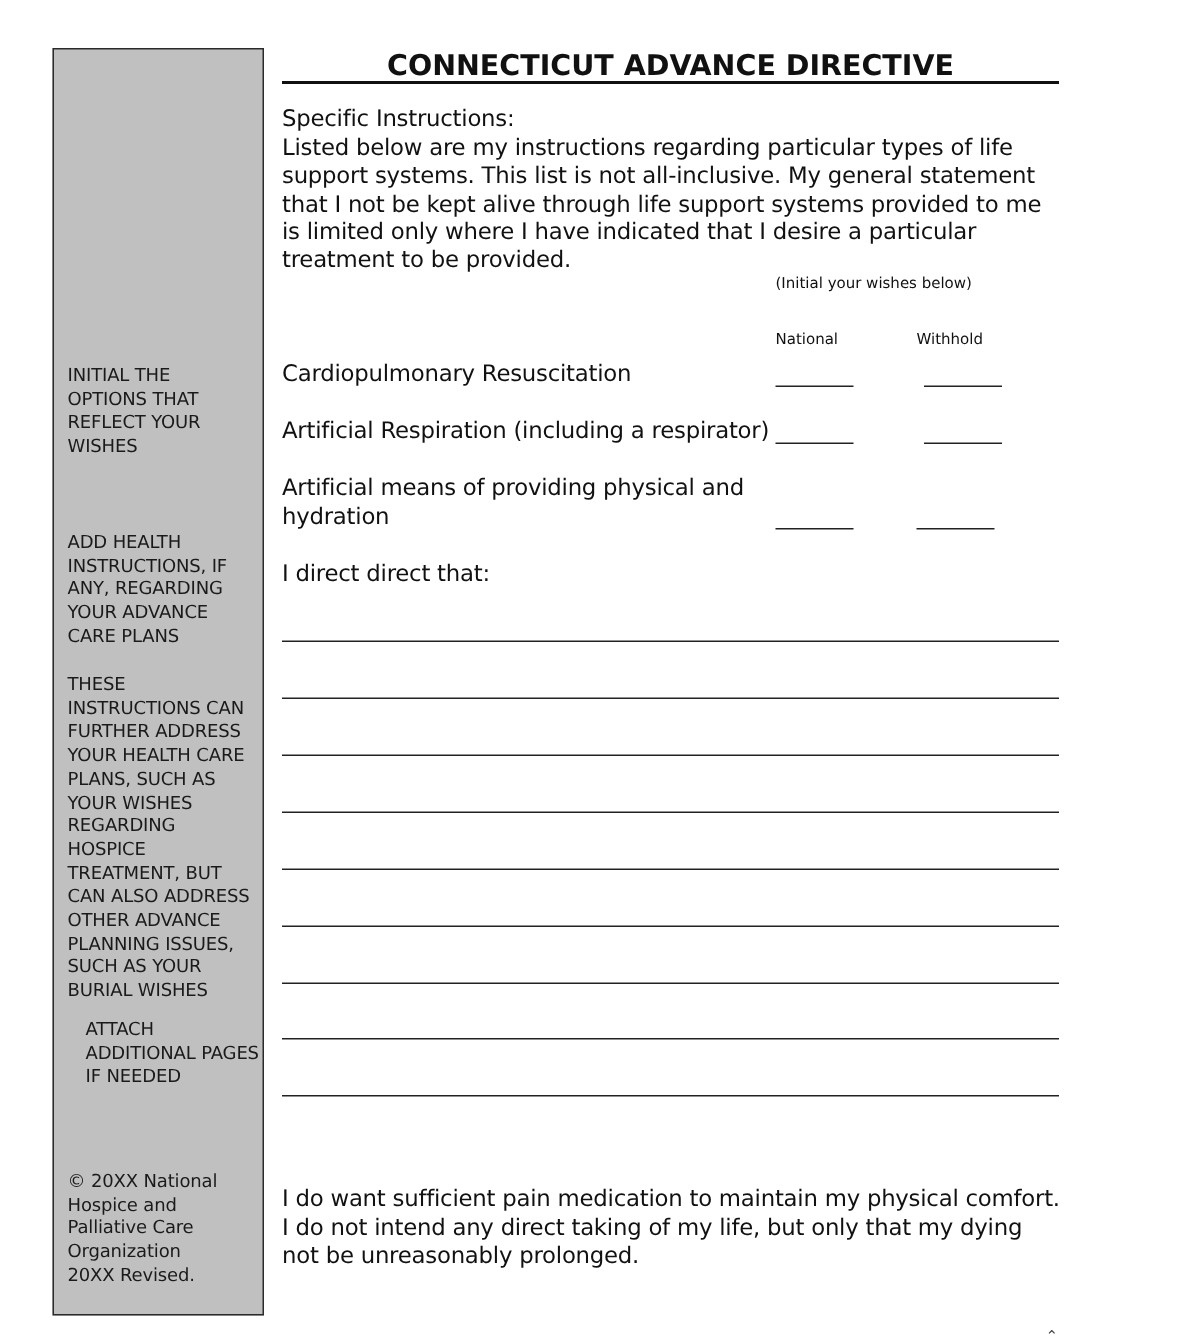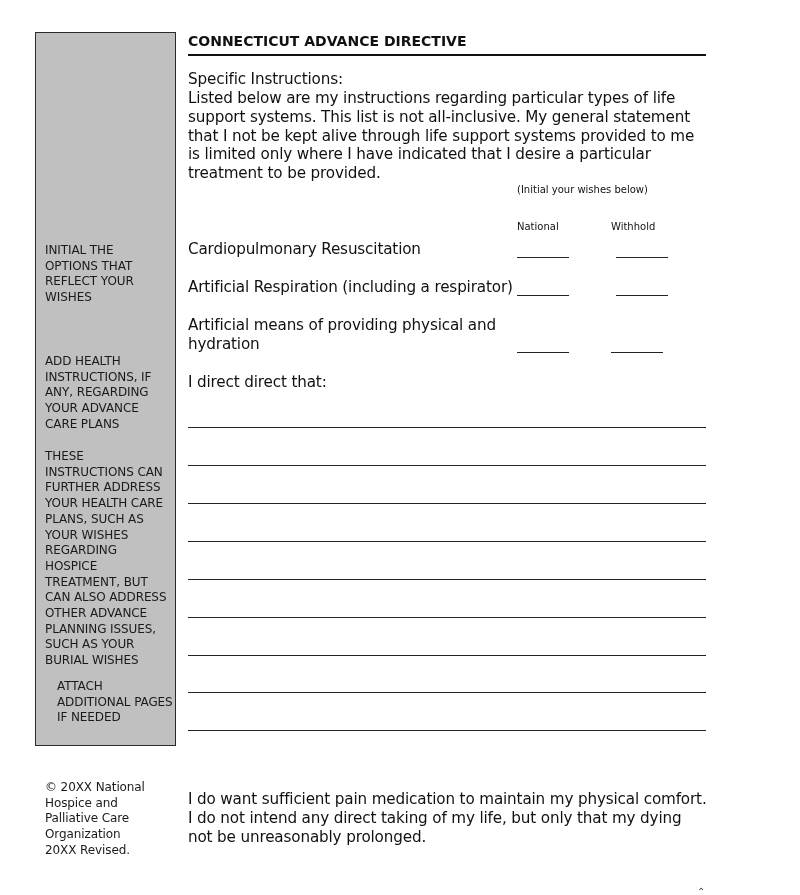--- a/index.html
+++ b/index.html
@@ -2,31 +2,31 @@
 <html><head>
   <meta charset="utf-8">
   <style>
     html, body { margin: 0; padding: 0; background: #ffffff; }
     body {
       width: 800px; height: 895px; position: relative; overflow: hidden;
       font-family: "DejaVu Sans", "Liberation Sans", sans-serif;
       color: #111111;
     }
     .sidebar {
-      position: absolute; left: 35px; top: 32px; width: 141px; height: 714px;
+      position: absolute; left: 35px; top: 32px; width: 141px; height: 845px;
       background: #c0c0c0; border: 1px solid #2a2a2a; box-sizing: border-box;
     }
     .side-note {
       position: absolute; left: 9px; width: 128px;
       font-size: 12px; line-height: 15.7px; color: #1a1a1a;
       white-space: pre-line; letter-spacing: -0.1px;
     }
     .title {
       position: absolute; left: 188px; width: 518px; top: 33px;
-      text-align: left; font-weight: bold; font-size: 14px;
+      text-align: center; font-weight: bold; font-size: 19px;
     }
     .title-rule {
       position: absolute; left: 188px; width: 518px; top: 54px;
       height: 0; border-top: 2px solid #111;
     }
     .text {
       position: absolute; left: 188px; font-size: 15.2px; line-height: 18.8px;
       letter-spacing: -0.15px;
     }
     .heading { font-weight: normal; }

